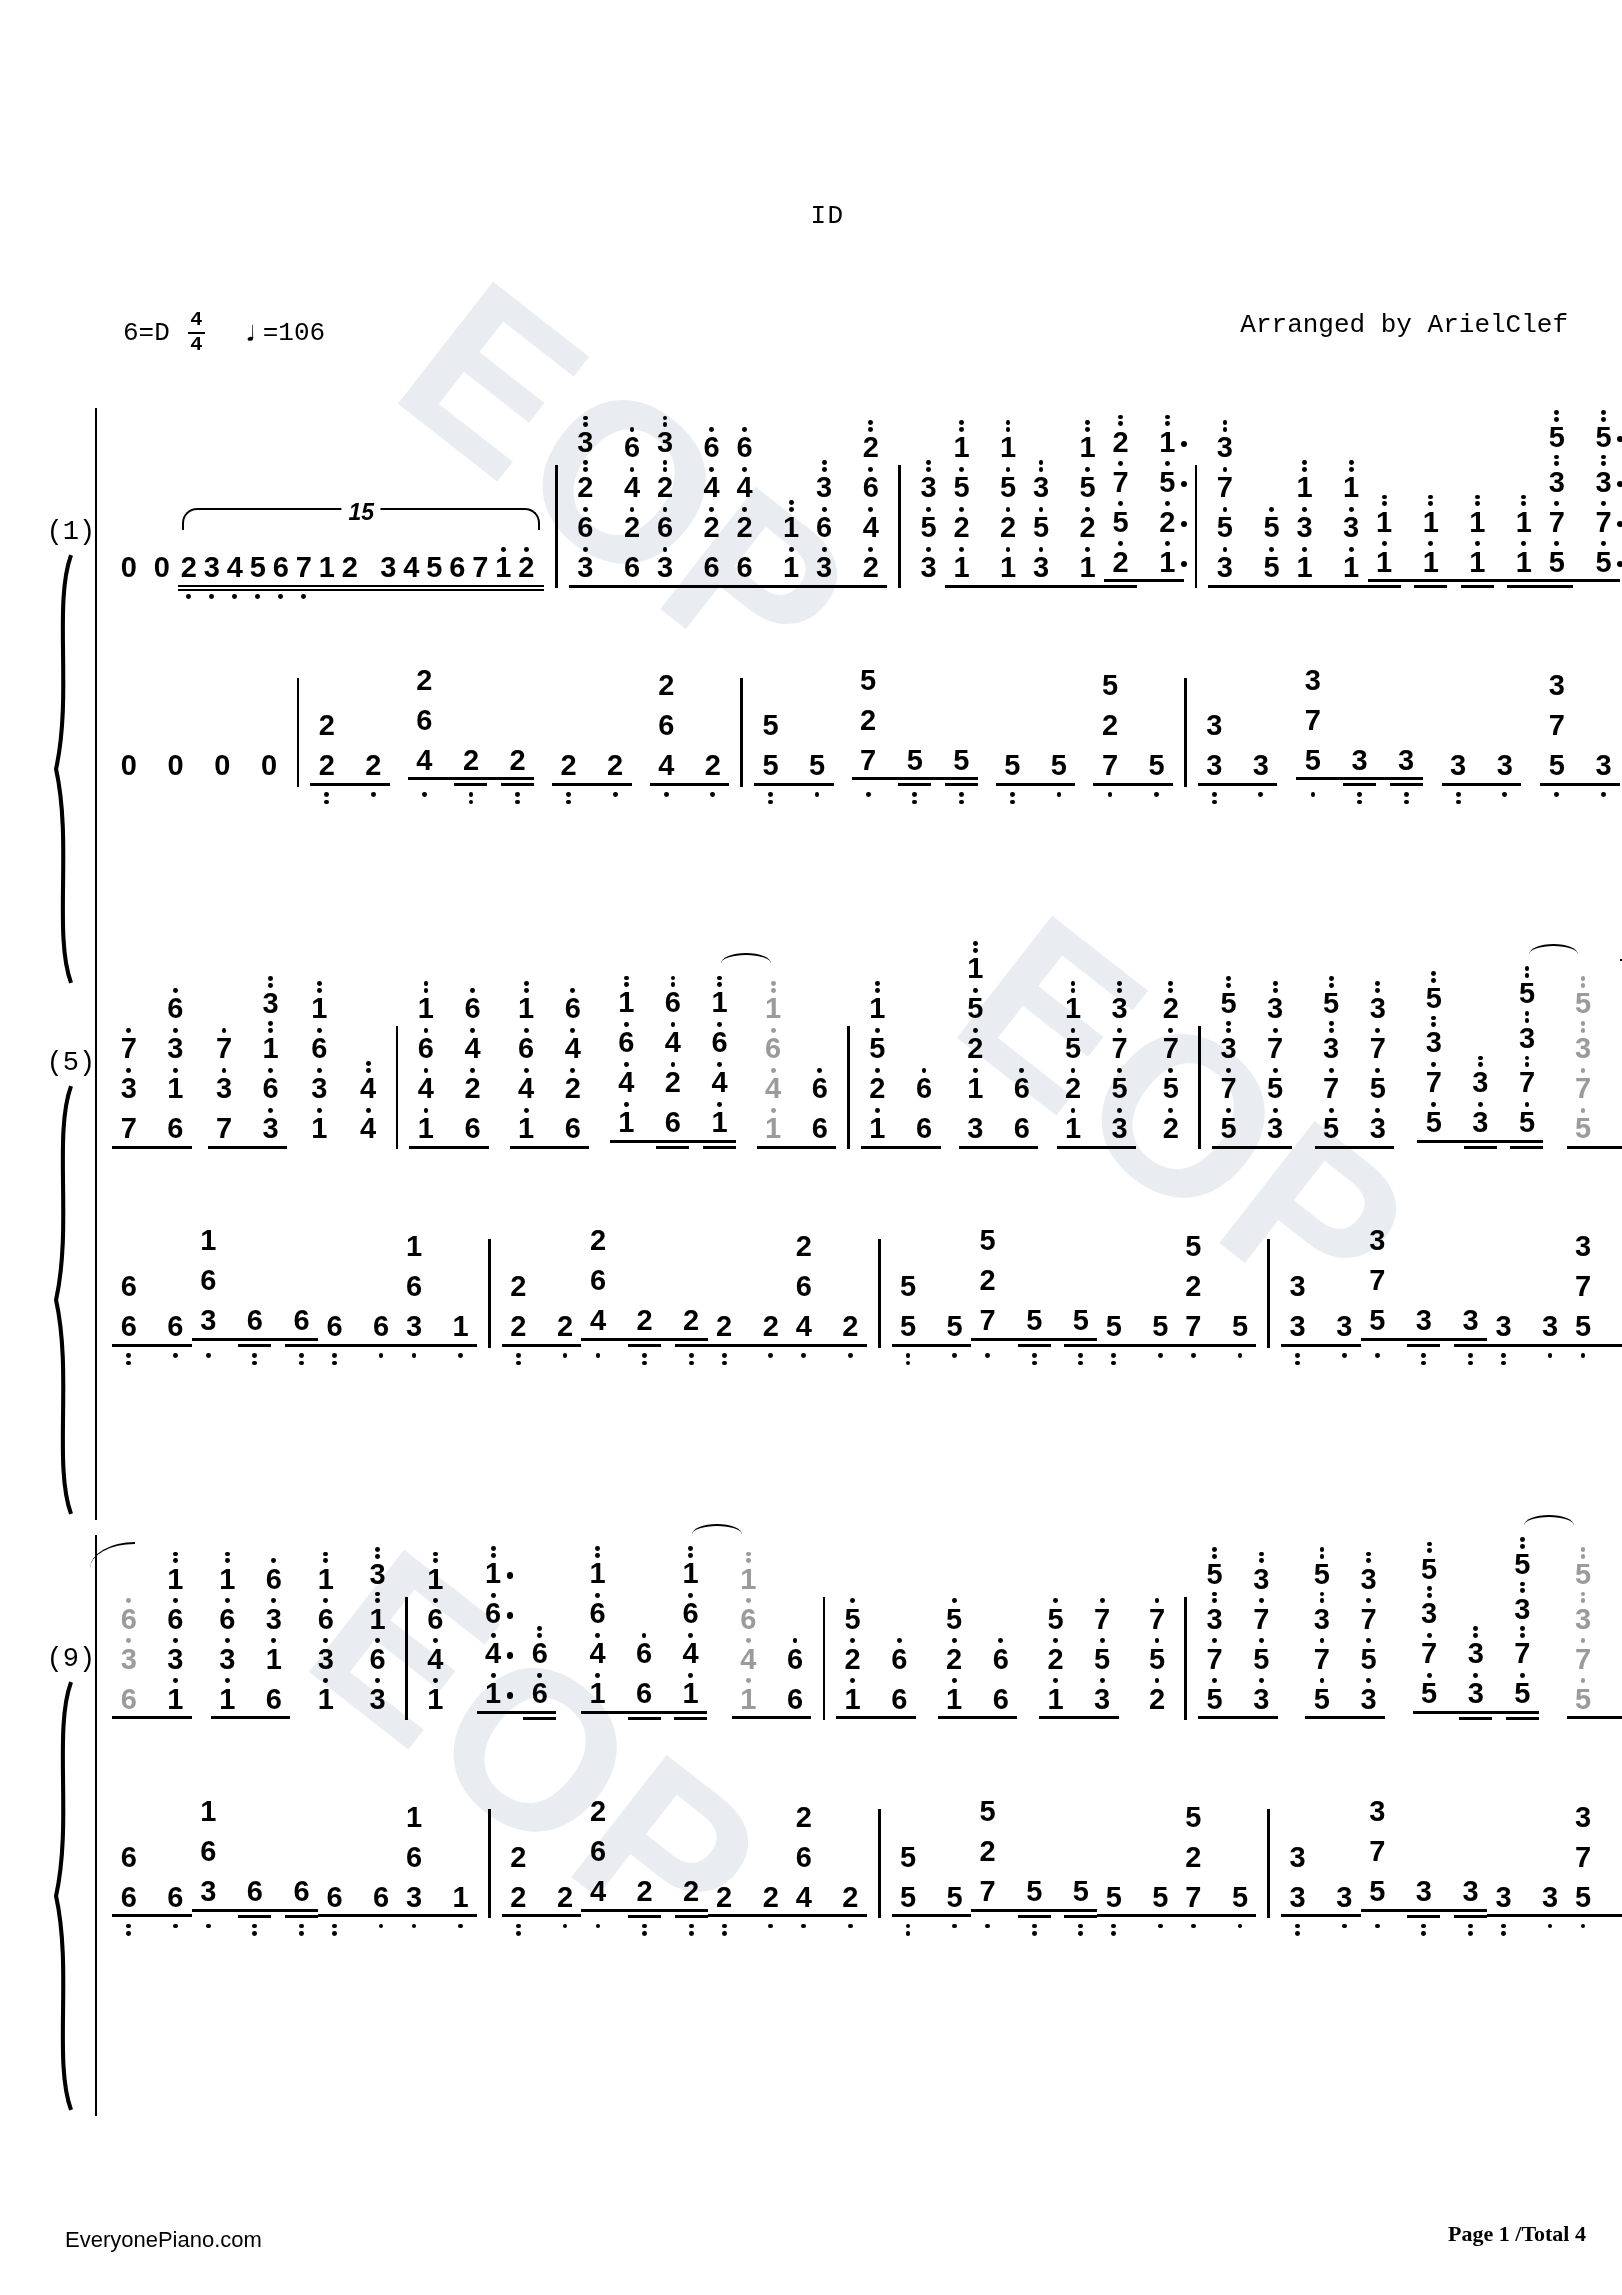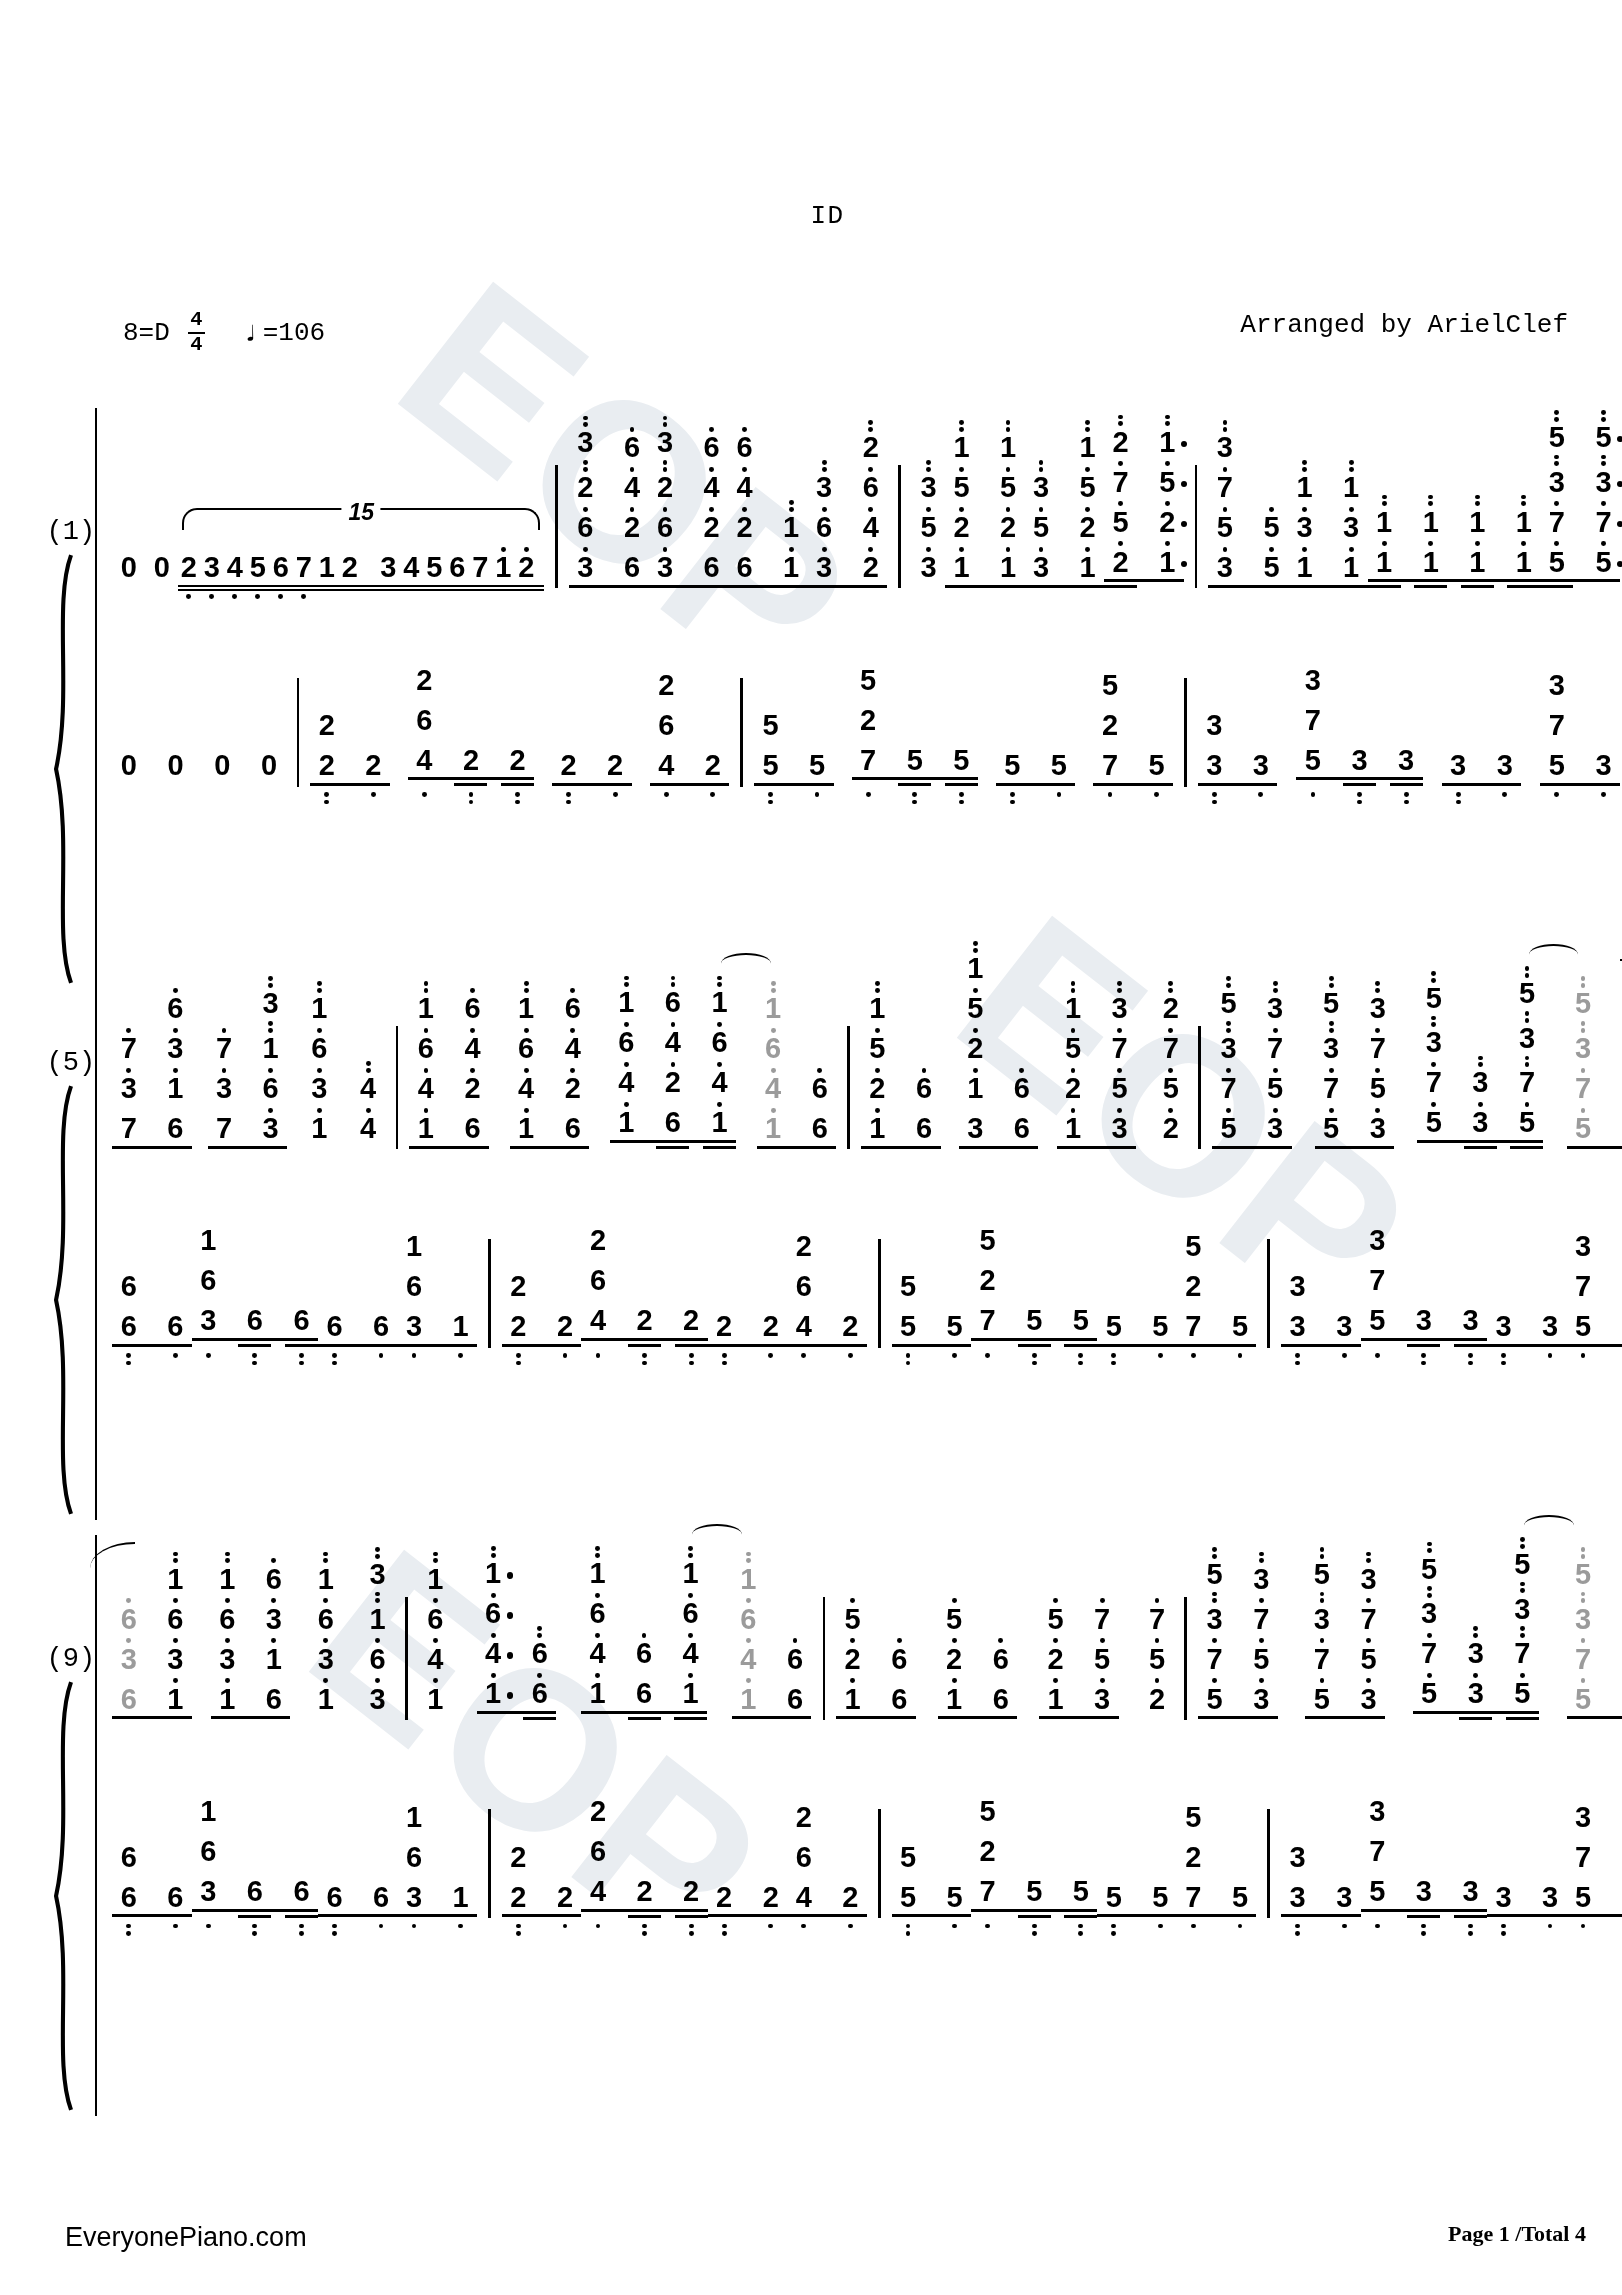--- a/index.html
+++ b/index.html
@@ -11,21 +11,21 @@
   .pagehead{position:absolute;top:310px;left:123px;right:55px;display:flex;
             justify-content:space-between;align-items:flex-start;
             font-family:"Liberation Mono",monospace;font-size:26px;}
   .keytime{display:flex;align-items:center;gap:17.7px;}
   .frac{display:inline-flex;flex-direction:column;align-items:center;font-size:20.4px;font-weight:bold;line-height:1;}
   .frac b{padding:0 2.7px;}
   .frac .fbar{width:17.7px;height:2px;background:#000;margin:1.4px 0;}
   .tempo{display:flex;align-items:center;gap:1.4px;margin-left:20.4px;}
   .qnote{font-size:30px;line-height:1;}
   
-  .footL{position:absolute;left:65px;bottom:42px;font-size:27px;}
+  .footL{position:absolute;left:65px;bottom:42px;font-size:22px;}
   .footR{position:absolute;right:37px;bottom:48px;font-family:"Liberation Serif",serif;
          font-weight:bold;font-size:22px;}
   
   .wm{position:absolute;font-size:225px;font-weight:bold;color:#e9edf1;z-index:0;
       transform:rotate(38deg);letter-spacing:4.1px;font-family:"Liberation Sans",sans-serif;}
   
   .system{position:absolute;left:41px;right:27px;display:flex;z-index:1;}
   .sys1{top:408px;}  .sys2{top:939px;}  .sys3{top:1535px;}
   .rail{width:87px;display:flex;flex-direction:column;align-items:flex-start;position:relative;}
   .syslabel{font-family:"Liberation Mono",monospace;font-size:27px;margin:109px 0 4.1px 5.5px;}
@@ -83,21 +83,21 @@
 
 <div id="page">
   <div class="wm" style="left:382px;top:354px;">EOP</div>
   <div class="wm" style="left:941px;top:988px;">EOP</div>
   <div class="wm" style="left:293px;top:1622px;">EOP</div>
 
   <div class="title">ID</div>
 
   <div class="pagehead">
     <div class="keytime">
-      <span>8=D</span>
+      <span>6=D</span>
       <span class="frac">
         <b>4</b>
         <span class="fbar"></span>
         <b>4</b>
       </span>
       <span class="tempo">
         <span class="qnote">♩</span>
         <span>=106</span>
       </span>
     </div>

